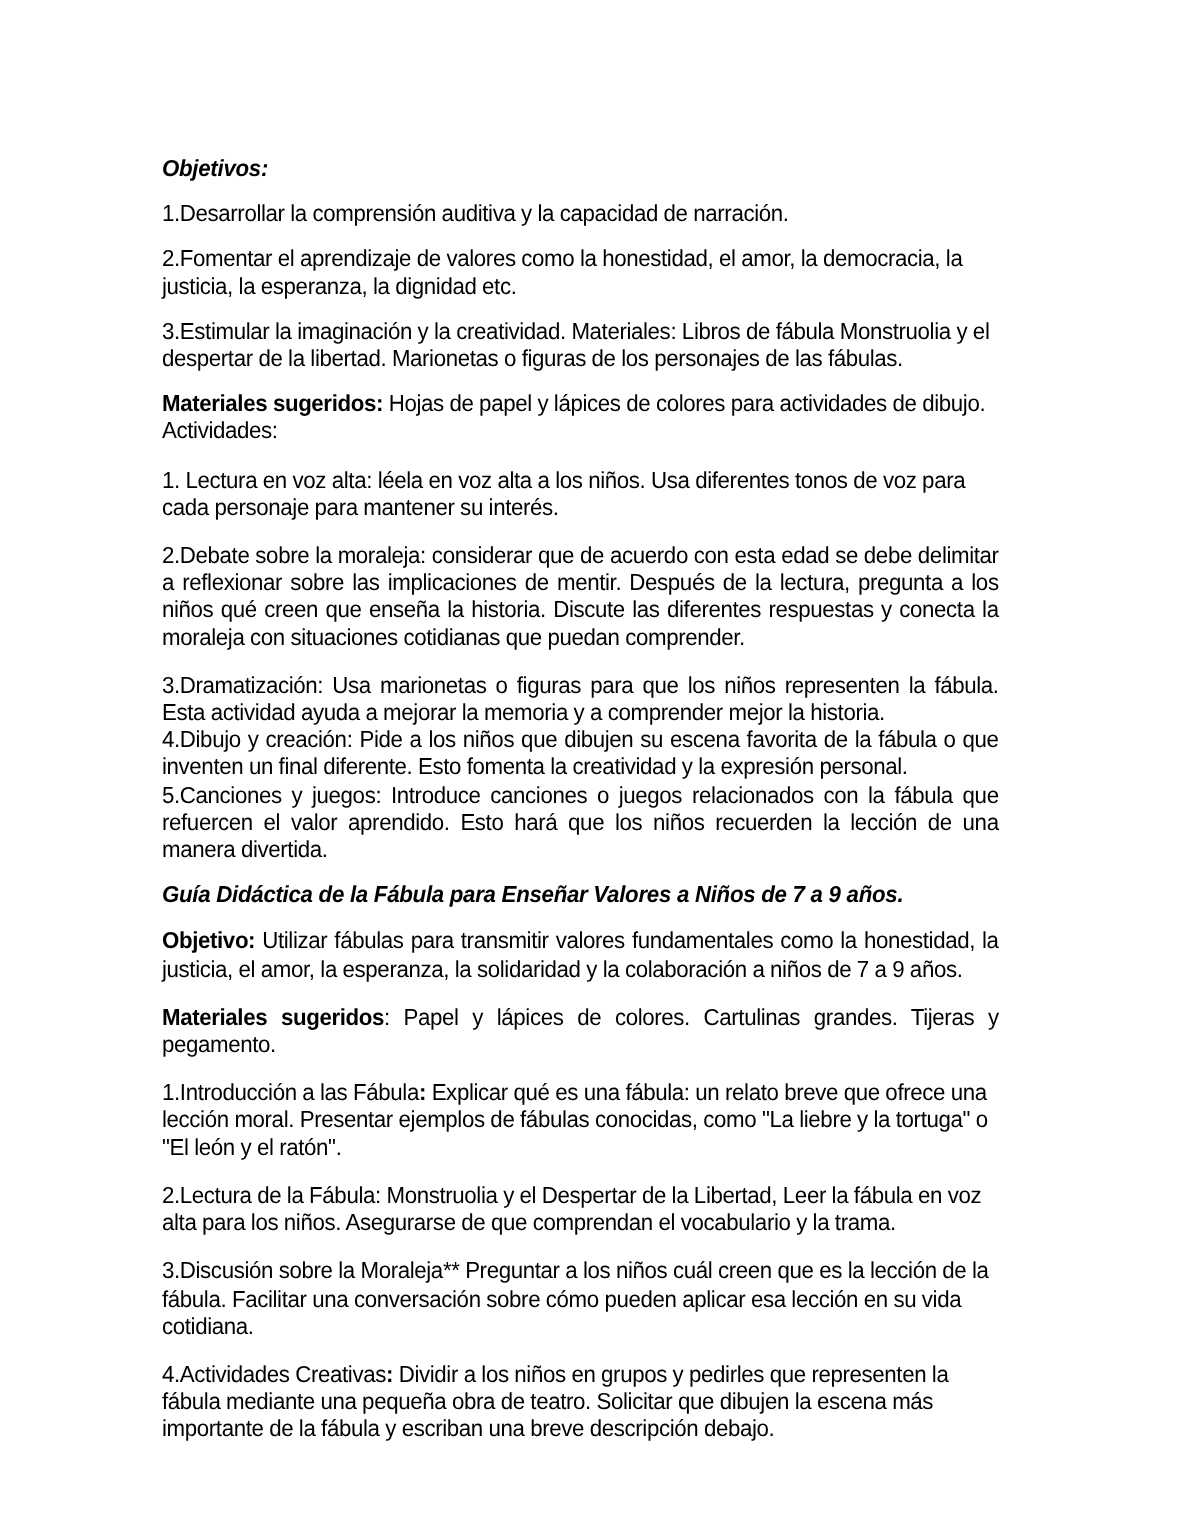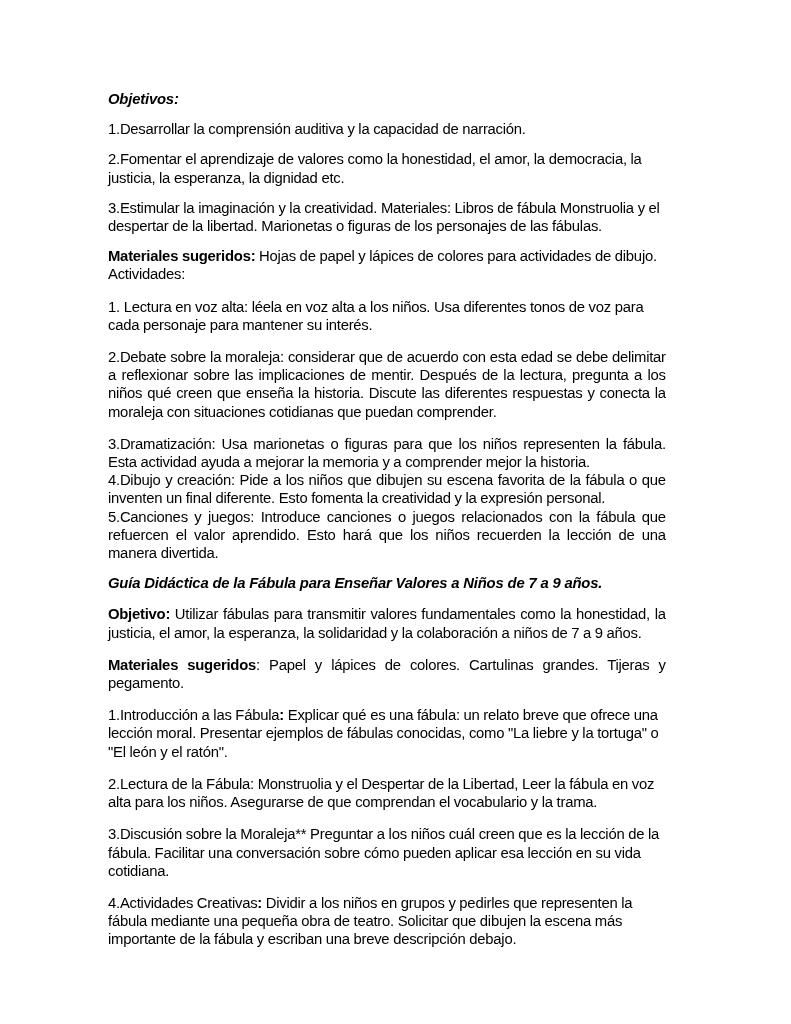--- a/index.html
+++ b/index.html
@@ -17,21 +17,21 @@
     position: relative;
     width: 791px;
     height: 1024px;
     background: #ffffff;
     overflow: hidden;
     box-sizing: border-box;
   }
   .doc-body {
     position: absolute;
     left: 108px;
-    top: 90px;
+    top: 104px;
     width: 578px;
   }
   .para {
     font-size: 15.4px;
     line-height: 18.2px;
     letter-spacing: -0.26px;
     margin: 0 0 12px 0;
     text-align: left;
     font-stretch: condensed;
     transform: scaleX(0.965);

